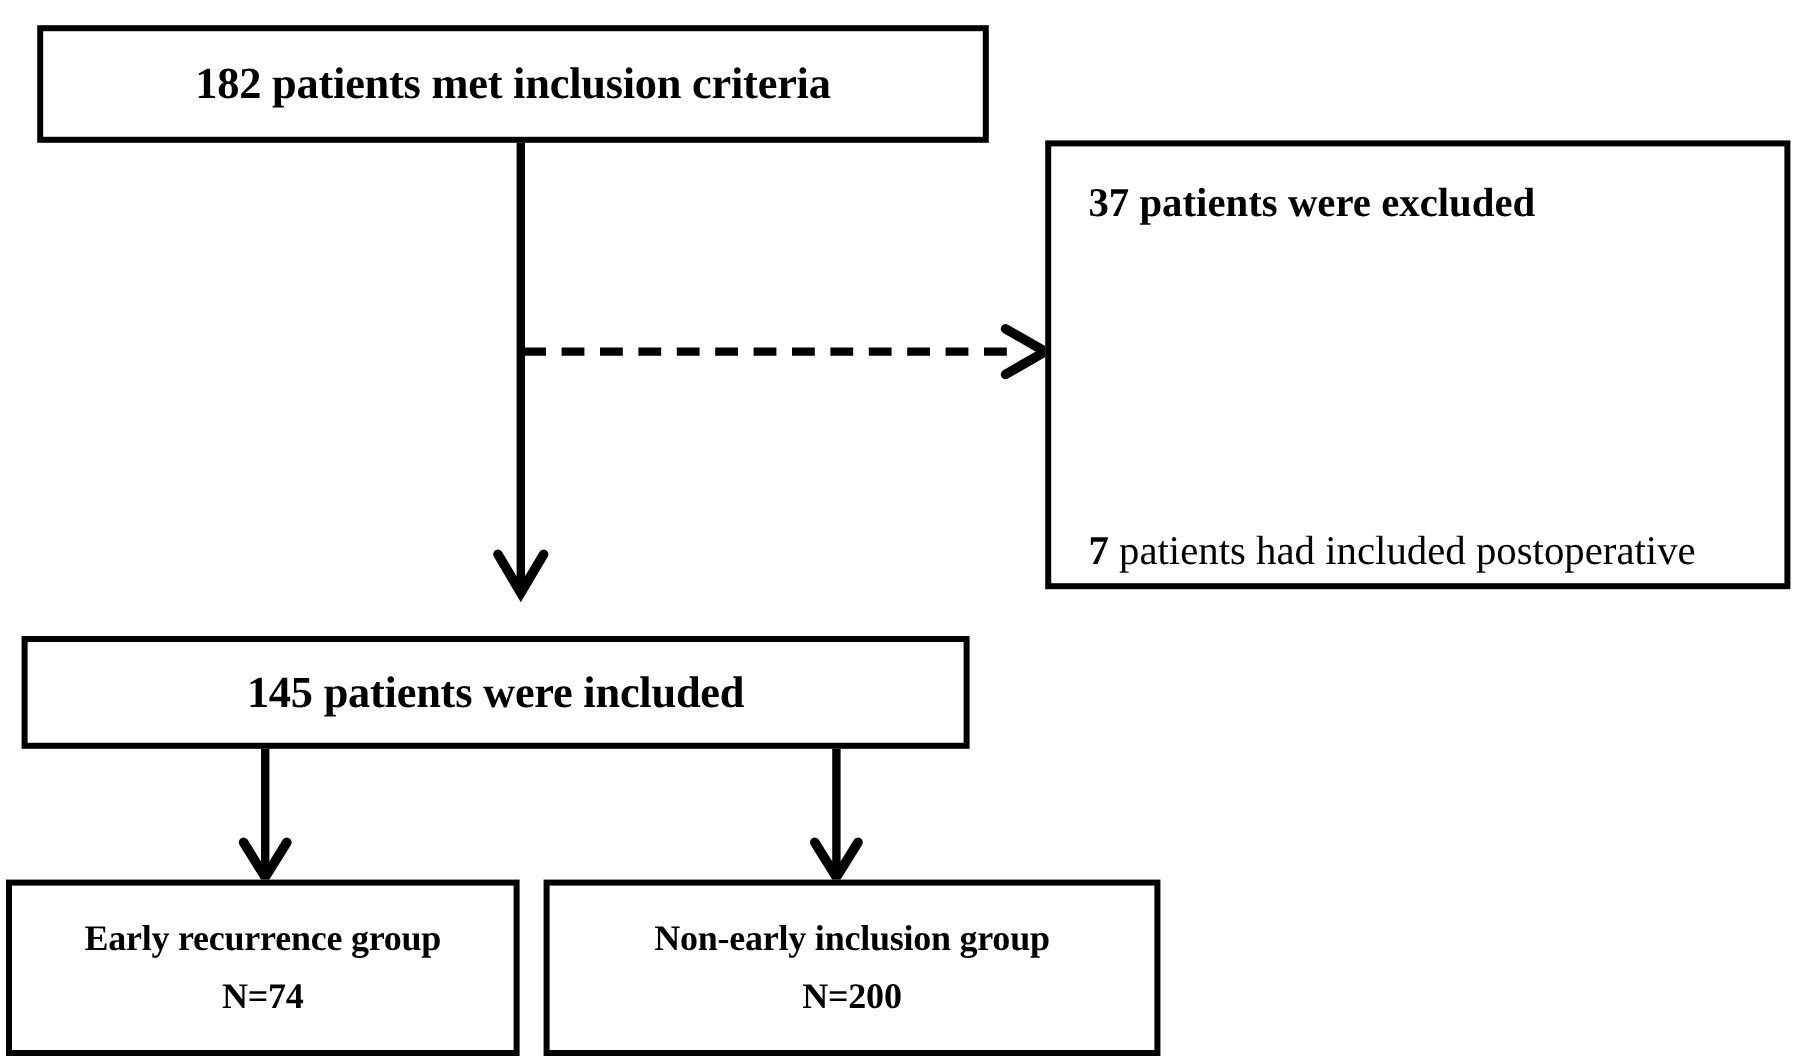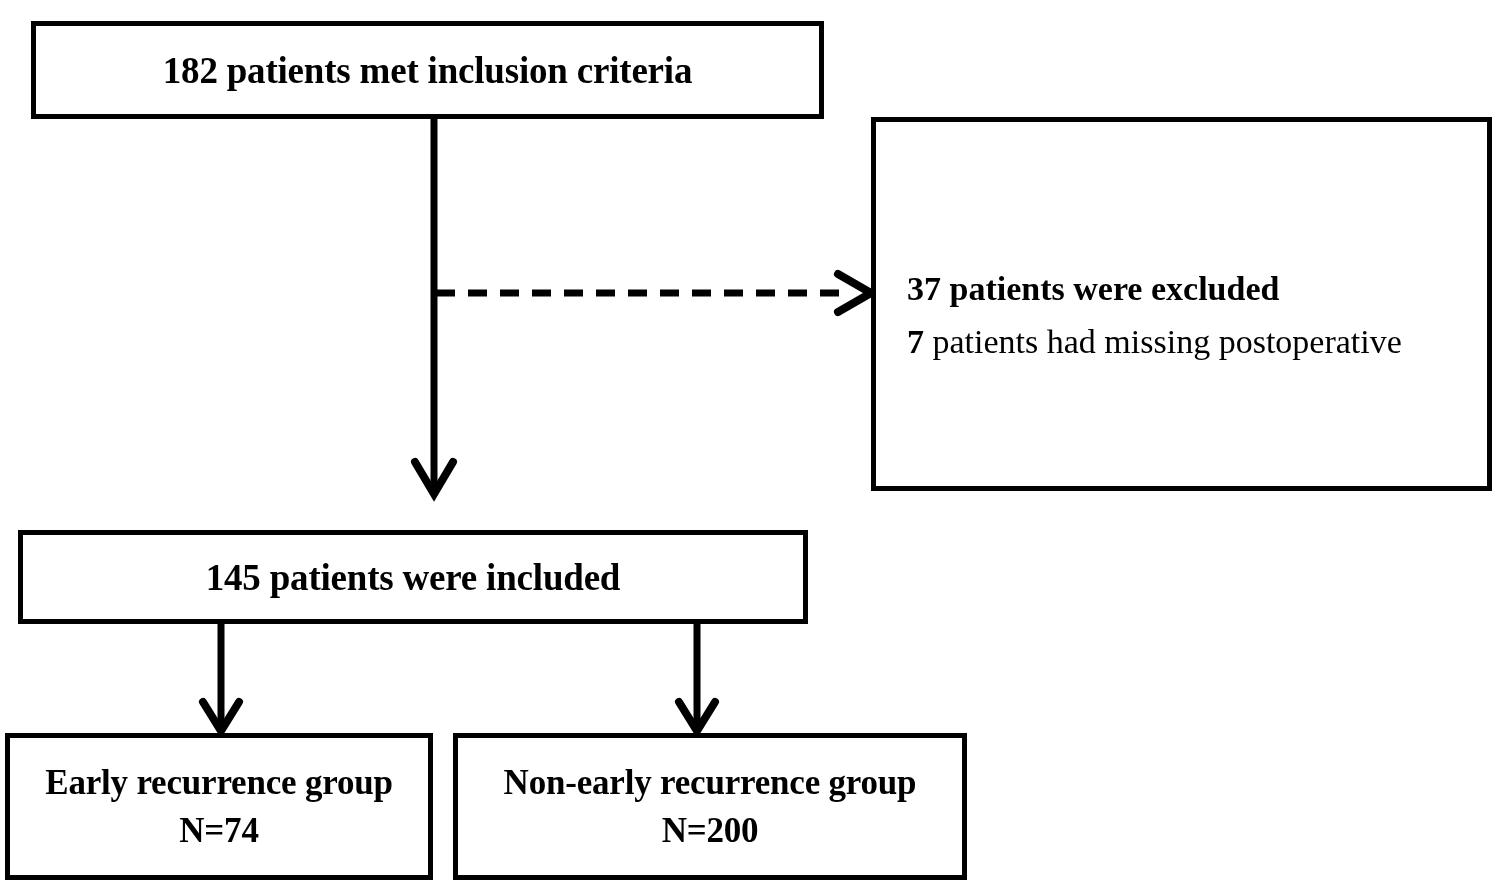--- a/index.html
+++ b/index.html
@@ -24,21 +24,21 @@
     box-sizing: border-box;
     border: 5px solid #000000;
     background: #ffffff;
     display: flex;
     flex-direction: column;
     align-items: center;
     justify-content: center;
   }
   .node-box.left-align {
     align-items: flex-start;
-    justify-content: center;
+    justify-content: space-between;
   }
   .box-title {
     font-weight: bold;
     text-align: center;
     letter-spacing: -0.2px;
   }
   .excl-line {
     text-align: left;
     white-space: nowrap;
     line-height: 53px;
@@ -80,21 +80,21 @@
     height: 147px;
   }
   
   #box-nonearly {
     left: 453px;
     top: 733px;
     width: 514px;
     height: 147px;
   }
   #box-early .box-title,
-  #box-nonearly .box-title { font-size: 35px; line-height: 48px; }
+  #box-nonearly .box-title { font-size: 30px; line-height: 48px; }
   svg#connectors {
     position: absolute;
     left: 0;
     top: 0;
     width: 1499px;
     height: 887px;
     pointer-events: none;
   }
 </style>
 </head>
@@ -120,30 +120,30 @@
   </svg>
 
   <div class="node-box" id="box-inclusion">
     <div class="box-title">182 patients met inclusion criteria</div>
   </div>
 
   <div class="node-box left-align" id="box-excluded">
     <div class="excl-line">
       <b>37 patients were excluded</b>
     </div>
-    <div class="excl-line"><b>7</b><span> patients had missing postoperative</span></div>
+    <div class="excl-line"><b>7</b><span> patients had included postoperative</span></div>
   </div>
 
   <div class="node-box" id="box-included">
     <div class="box-title">145 patients were included</div>
   </div>
 
   <div class="node-box" id="box-early">
     <div class="box-title">Early recurrence group</div>
     <div class="box-title">N=74</div>
   </div>
 
   <div class="node-box" id="box-nonearly">
-    <div class="box-title">Non-early recurrence group</div>
+    <div class="box-title">Non-early inclusion group</div>
     <div class="box-title">N=200</div>
   </div>
 
 </div>
 
 </body></html>

